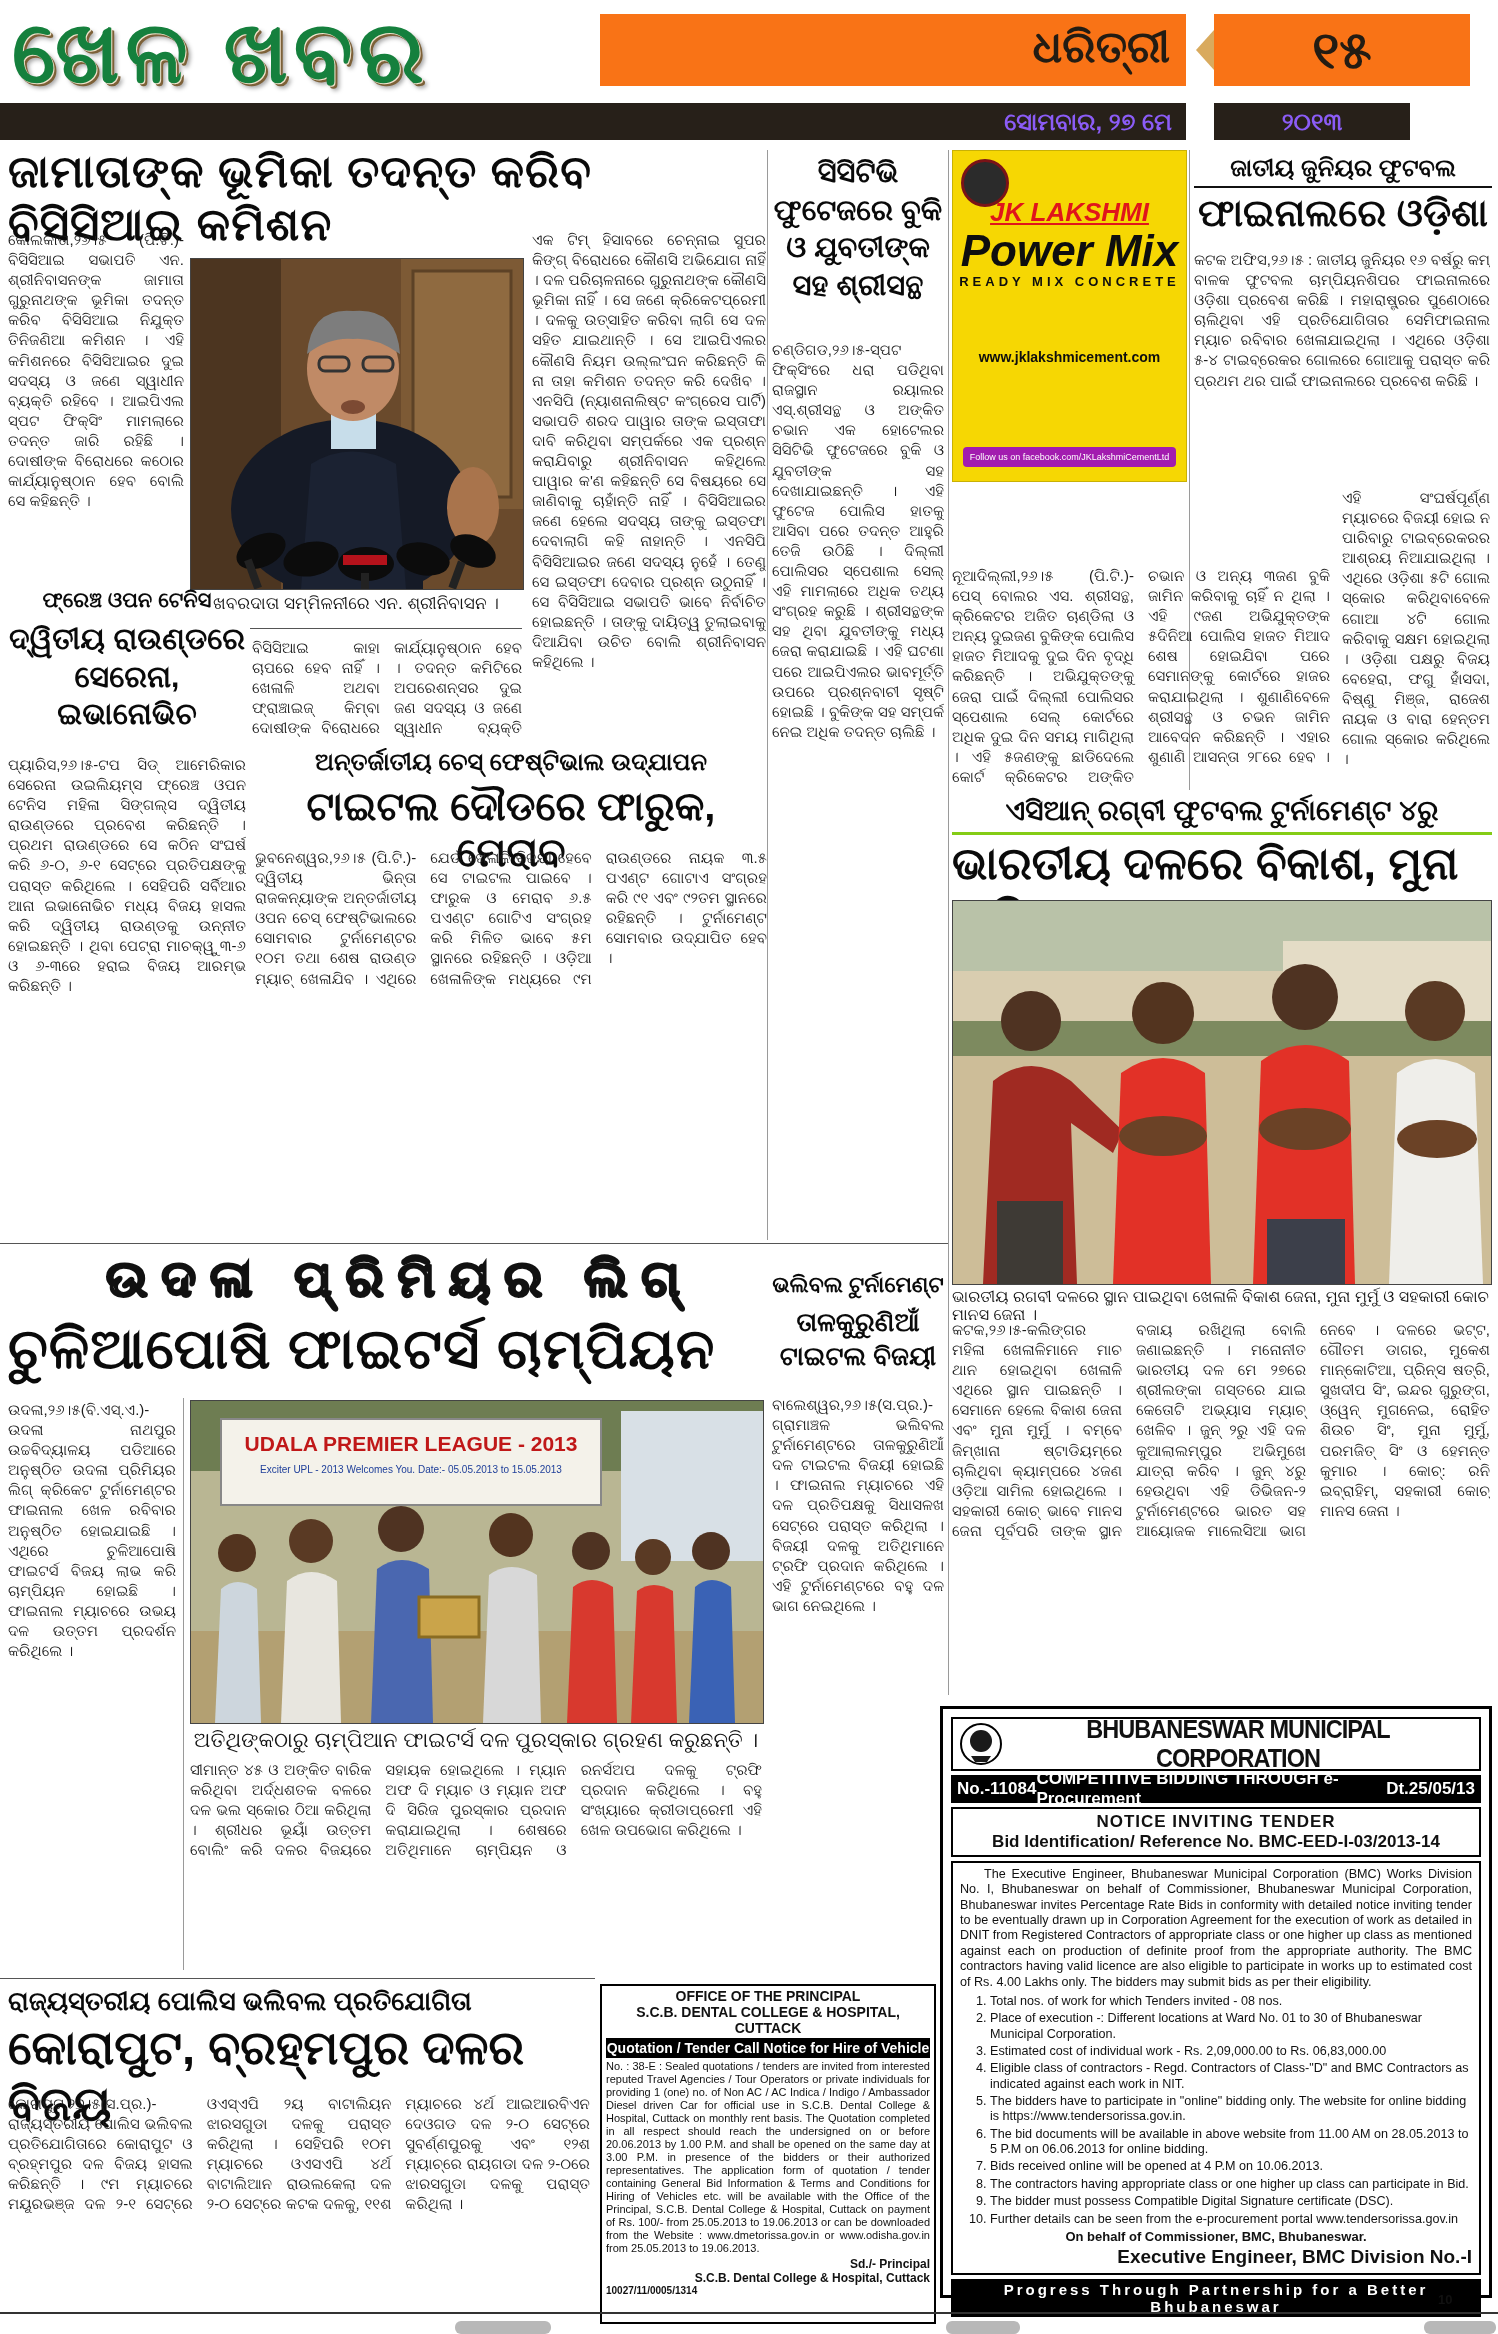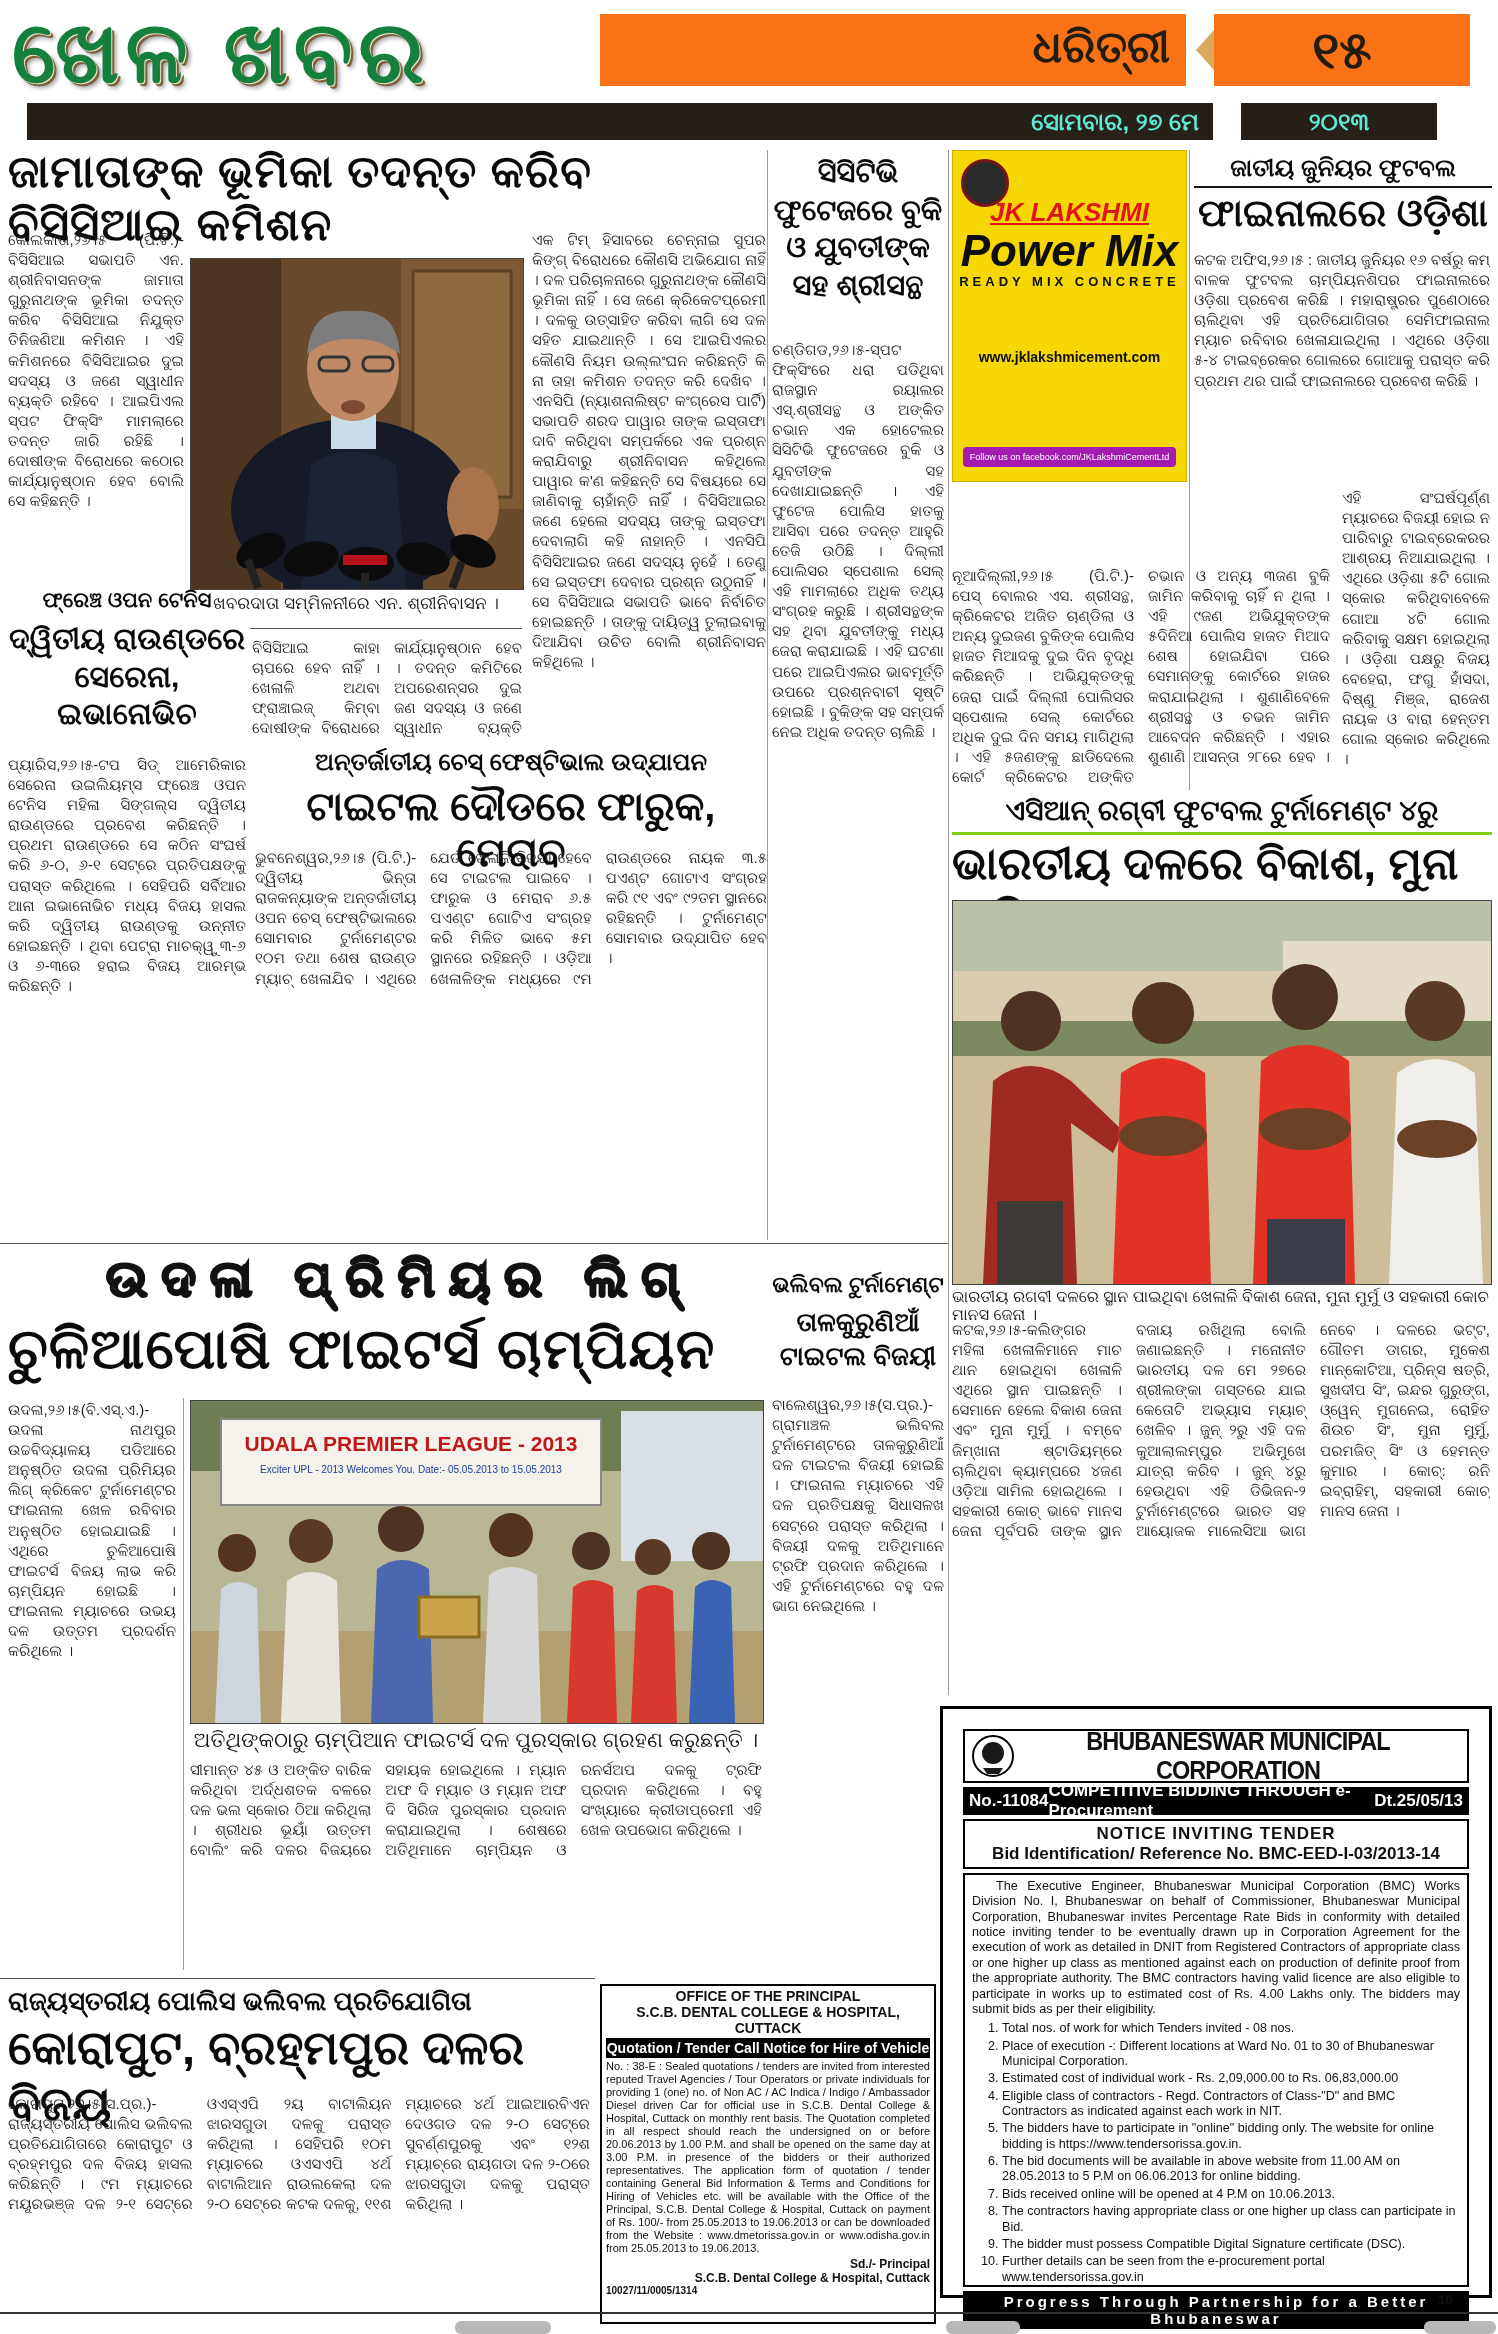--- a/index.html
+++ b/index.html
@@ -8,21 +8,21 @@
   .abs{position:absolute;}
   .btext{font-size:15px;line-height:1.34;text-align:justify;color:#1c1c1c;overflow:hidden;}
   .cap{font-size:16px;color:#111;text-align:center;}
   .hl{font-weight:bold;color:#0a0a0a;}
   .kick{font-weight:bold;color:#0a0a0a;text-align:center;}
   .vrule{width:1px;background:#9a9a9a;}
   .hrule{height:1px;background:#555;}
   .cols2{column-count:2;column-gap:14px;}
   .cols3{column-count:3;column-gap:14px;}
   .gold{background:#f97316;}
-  .darkbar{background:#272019;color:#5eead4;margin-left:27px;}
+  .darkbar{background:#272019;color:#8b5cf6;}
   .mast{font-weight:bold;color:#15803d;letter-spacing:6px;
         text-shadow:1px 1px 0 #efe3cd,3px 3px 0 #7d6138,5px 5px 4px rgba(0,0,0,.35);}
   .outline-hl{font-weight:bold;color:#fff;-webkit-text-stroke:2.5px #111;
         text-shadow:0 0 1px #111;letter-spacing:14px;text-align:center;}
   .notice-box{border:3px solid #000;background:#fff;box-sizing:border-box;}
   .inner-box{border:2px solid #000;box-sizing:border-box;}
   .bmc-li{margin:0 0 2px 0;}
   ol.bmc-list{margin:4px 0 2px 0;padding-left:30px;}
   .eng{font-family:"Liberation Sans",sans-serif;}
   .scb-body{font-size:11px;line-height:1.18;text-align:justify;}
@@ -207,21 +207,21 @@
   <div class="abs eng" style="left:600px;top:1984px;width:336px;height:340px;border:2px solid #000;box-sizing:border-box;padding:2px 4px;background:#fff;">
     <div style="text-align:center;font-weight:bold;font-size:14px;">OFFICE OF THE PRINCIPAL</div>
     <div style="text-align:center;font-weight:bold;font-size:14px;">S.C.B. DENTAL COLLEGE &amp; HOSPITAL, CUTTACK</div>
     <div style="background:#000;color:#fff;text-align:center;font-weight:bold;font-size:14px;padding:2px 0;margin:2px 0;">Quotation / Tender Call Notice for Hire of Vehicle</div>
     <div class="scb-body">No. : 38-E : Sealed quotations / tenders are invited from interested reputed Travel Agencies / Tour Operators or private individuals for providing 1 (one) no. of Non AC / AC Indica / Indigo / Ambassador Diesel driven Car for official use in S.C.B. Dental College &amp; Hospital, Cuttack on monthly rent basis. The Quotation completed in all respect should reach the undersigned on or before 20.06.2013 by 1.00 P.M. and shall be opened on the same day at 3.00 P.M. in presence of the bidders or their authorized representatives. The application form of quotation / tender containing General Bid Information &amp; Terms and Conditions for Hiring of Vehicles etc. will be available with the Office of the Principal, S.C.B. Dental College &amp; Hospital, Cuttack on payment of Rs. 100/- from 25.05.2013 to 19.06.2013 or can be downloaded from the Website : www.dmetorissa.gov.in or www.odisha.gov.in from 25.05.2013 to 19.06.2013.</div>
     <div style="text-align:right;font-weight:bold;font-size:12px;margin-top:2px;">Sd./- Principal</div>
     <div style="text-align:right;font-weight:bold;font-size:12px;">S.C.B. Dental College &amp; Hospital, Cuttack</div>
     <div style="text-align:left;font-weight:bold;font-size:10px;">10027/11/0005/1314</div>
   </div>
 
-  <div class="abs notice-box eng" style="left:940px;top:1706px;width:552px;height:592px;padding:20px;">
+  <div class="abs notice-box eng" style="left:940px;top:1706px;width:552px;height:592px;padding:8px;">
     <div class="inner-box" style="height:54px;display:flex;align-items:center;padding:0 6px;">
       <svg width="44" height="44" viewBox="0 0 44 44">
         <circle cx="22" cy="22" r="20" fill="none" stroke="#000" stroke-width="2"></circle>
         <circle cx="22" cy="19" r="11" fill="#1a1a1a"></circle>
         <path d="M12 34 L32 34 L28 40 L16 40 Z" fill="#1a1a1a"></path>
       </svg>
       <div style="flex:1;text-align:center;font-size:25px;font-weight:bold;transform:scaleX(.94);letter-spacing:-1px;">BHUBANESWAR MUNICIPAL CORPORATION</div>
     </div>
     <div style="background:#000;color:#fff;height:28px;display:flex;align-items:center;justify-content:space-between;padding:0 6px;margin-top:4px;font-weight:bold;">
       <span style="font-size:17px;">No.-11084</span>

